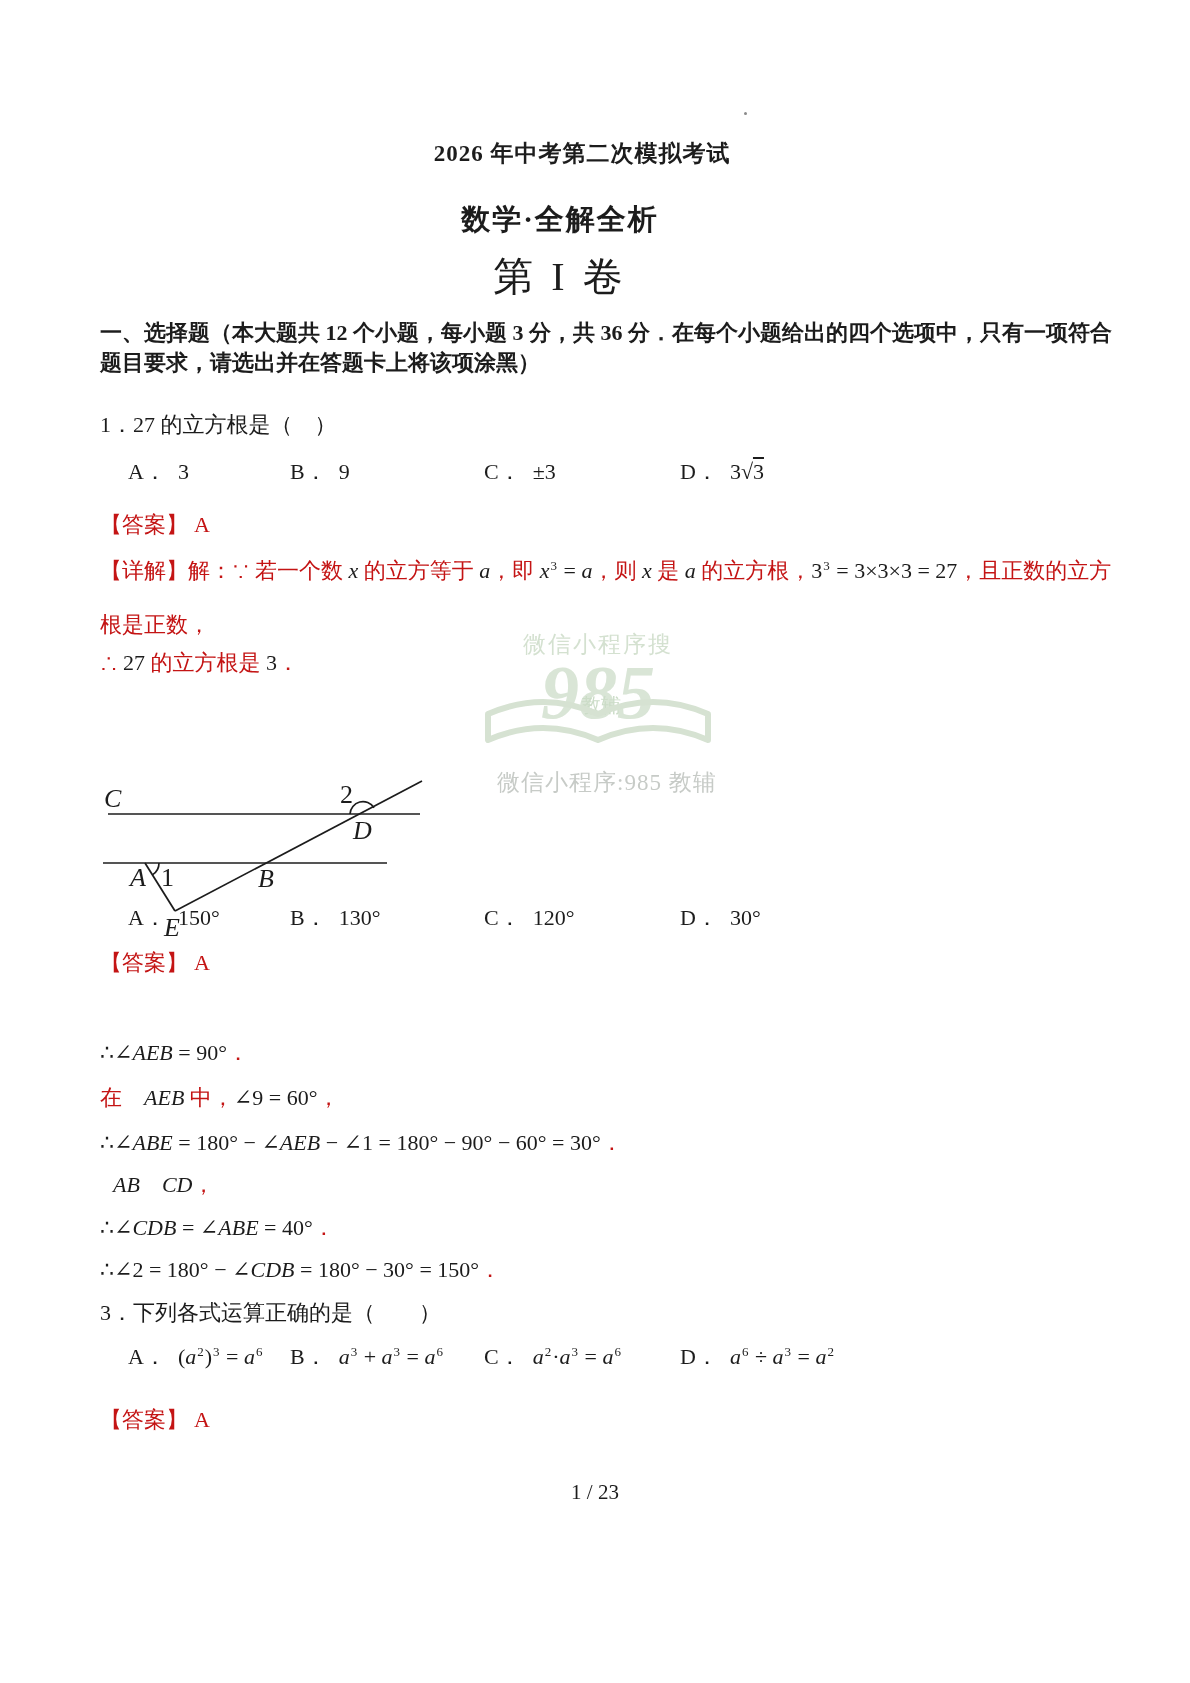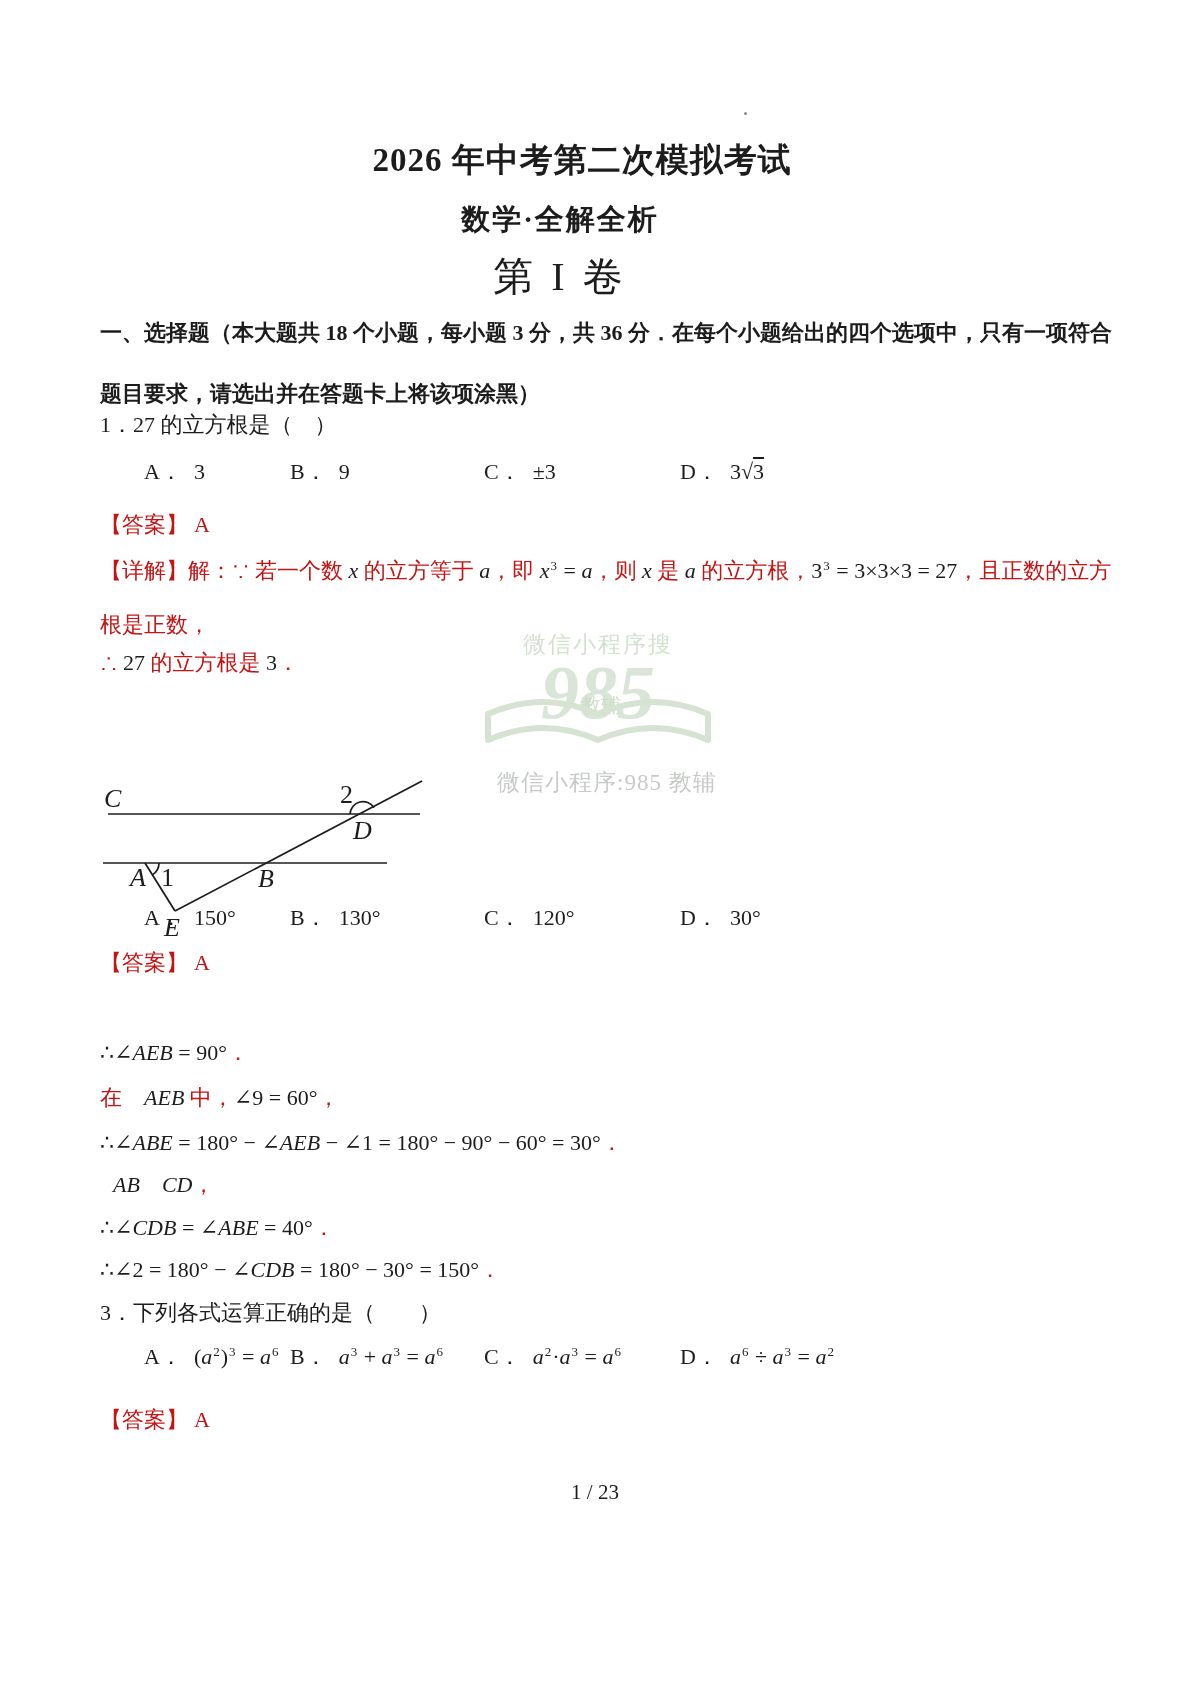--- a/index.html
+++ b/index.html
@@ -17,36 +17,36 @@
     font-family:"Liberation Serif","DejaVu Serif",serif;
     color:var(--ink);
   }
   .row{
     position:absolute;left:100px;
     font-size:22px;line-height:1.35;
     white-space:nowrap;z-index:1;
   }
   .center{left:0;right:70px;text-align:center;}
   .bold{font-weight:bold;}
-  .title{font-size:33px;letter-spacing:1px;margin-left:44px;}
+  .title{font-size:23px;letter-spacing:1px;margin-left:44px;}
   .subtitle{font-size:29px;letter-spacing:2px;}
   .volume{font-size:40px;letter-spacing:4px;}
   .footer{left:0;right:0;text-align:center;font-size:21px;}
   
   .seg-rm{}
   .seg-red{color:var(--red);}
   .seg-tag{color:var(--red);}
   .seg-mi{font-style:italic;}
   .seg-mired{font-style:italic;color:var(--red);}
   .seg-sup{font-size:13px;position:relative;top:-8px;margin:0 1px;}
   .seg-rad{text-decoration:overline;}
   
   .optrow{left:0;right:0;}
   .opt{position:absolute;top:0;}
-  .opt-a{left:144px;font-family:Liberation Serif, serif;}
+  .opt-a{left:128px;font-family:Liberation Serif, serif;}
   .opt-b{left:290px;}
   .opt-c{left:484px;}
   .opt-d{left:680px;}
   .opt-label{margin-right:12px;}
   
   .ans-val{color:var(--red);margin-left:6px;}
   
   .figure{position:absolute;left:90px;top:733px;z-index:1;}
   .figure line, .figure path{stroke:var(--ink);stroke-width:1.7;fill:none;}
   .figure text{fill:var(--ink);font-size:26px;font-family:"Liberation Serif","DejaVu Serif",serif;}
@@ -75,22 +75,22 @@
     <path d="M20,86 Q75,62 130,86 Q185,62 240,86 L240,112 Q185,88 130,112 Q75,88 20,112 Z" fill="none" stroke="#d6e2d2" stroke-width="6" stroke-linejoin="round"></path>
   </svg>
   <div class="wm2">微信小程序:985 教辅</div>
 
   <span class="stray-dot"></span>
 
   <div class="row center bold title" style="top:138px">2026 年中考第二次模拟考试</div>
   <div class="row center bold subtitle" style="top:200px">数学·全解全析</div>
   <div class="row center volume" style="top:250px">第 I 卷</div>
 
-  <div class="row bold" style="top:318px">一、选择题（本大题共 18 个小题，每小题 3 分，共 36 分．在每个小题给出的四个选项中，只有一项符合</div>
-  <div class="row bold" style="top:379px">题目要求，请选出并在答题卡上将该项涂黑）</div>
+  <div class="row bold" style="top:318px">一、选择题（本大题共 12 个小题，每小题 3 分，共 36 分．在每个小题给出的四个选项中，只有一项符合</div>
+  <div class="row bold" style="top:348px">题目要求，请选出并在答题卡上将该项涂黑）</div>
 
   <div class="row" style="top:410px"><span class="seg-rm">1．27 的立方根是（　）</span></div>
 
   <div class="row optrow" style="top:457px">
     <span class="opt opt-a">
       <span class="opt-label">A．</span><span><span class="seg-rm">3</span></span>
     </span>
     <span class="opt opt-b">
       <span class="opt-label">B．</span><span><span class="seg-rm">9</span></span>
     </span>

